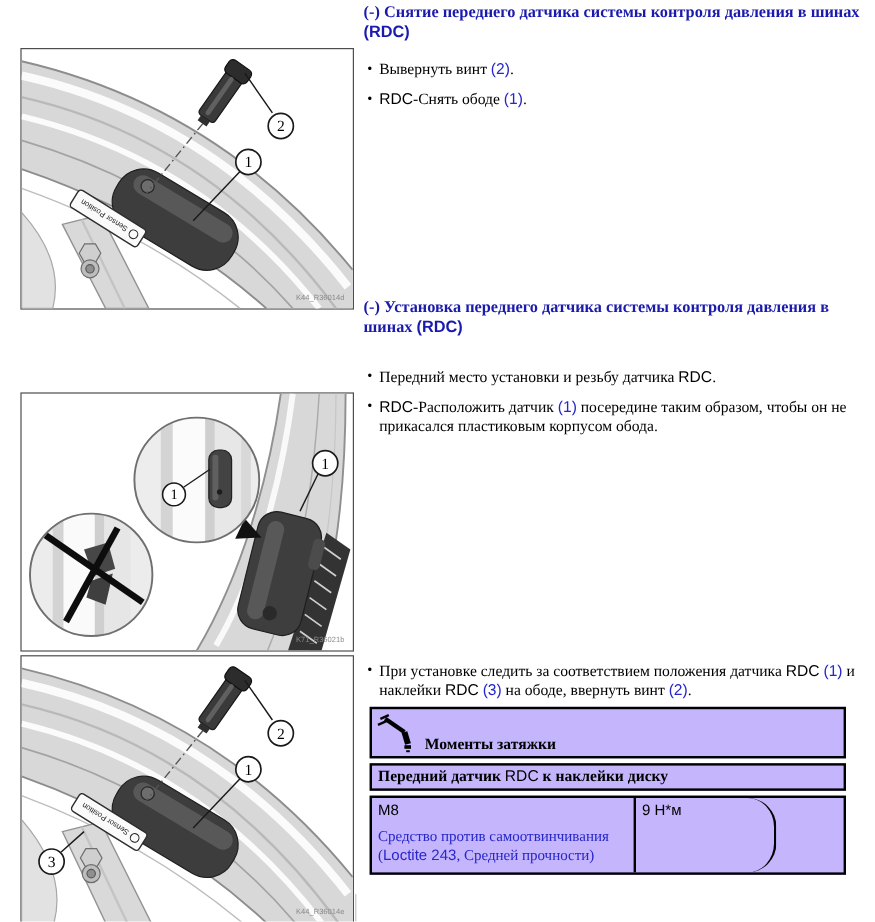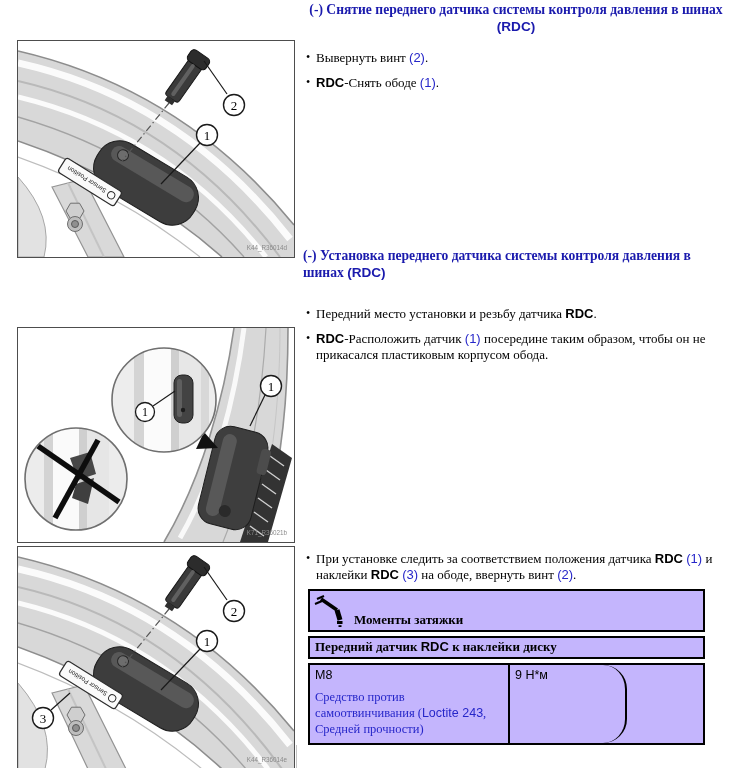--- a/index.html
+++ b/index.html
@@ -15,51 +15,51 @@
   #fig2{left:17px;top:327px;width:276px;height:214px;}
   #fig3{left:17px;top:546px;width:276px;height:222px;}
   .fig svg{display:block;width:100%;height:100%;}
   
   .h2{
     position:absolute;left:303px;width:426px;margin:0;
     font:bold 13.6px/16.5px "Liberation Serif",serif;
     color:#1a1aad;
   }
   .h2 .sans{font-family:"Liberation Sans",sans-serif;}
-  #s1h{top:2px;text-align:center;}
+  #s1h{top:2px;}
   #s2h{top:248px;}
   ul.blist{position:absolute;left:303px;width:428px;list-style:none;margin:0;padding:0;}
   #s1l{top:50px;}
   #s2l{top:306px;}
   #s3l{top:551px;}
   ul.blist li{
     position:relative;padding-left:13px;margin:0 0 9px 0;
     font-size:13px;line-height:16.2px;
   }
   ul.blist li::before{
     content:"\2022";position:absolute;left:3px;top:-1px;font-size:12px;color:#000;
   }
-  .rdc{font-family:"Liberation Sans",sans-serif;font-weight:bold;}
+  .rdc{font-family:"Liberation Sans",sans-serif;font-weight:normal;}
   .lnk{color:#2626c9;font-family:"Liberation Sans",sans-serif;cursor:pointer;}
   
   #tq{position:absolute;left:308px;top:589px;width:397px;}
   .tqbox{border:2px solid #000;background:#c4b5fd;box-sizing:border-box;margin-bottom:4px;}
   .tq-head{position:relative;height:43px;}
   .wrench{position:absolute;left:3px;top:3px;}
   .tq-head-label{
     position:absolute;left:44px;bottom:3px;
     font:bold 13px/15px "Liberation Serif",serif;
   }
   .tq-title{
     padding:1px 5px 2px 5px;
     font:bold 13px/16px "Liberation Serif",serif;
   }
   .tq-body{display:flex;align-items:stretch;margin-bottom:0;}
   .cell{box-sizing:border-box;padding:2px 5px 6px 5px;}
-  .c1{width:200px;border-right:2px solid #000;}
+  .c1{width:220px;border-right:2px solid #000;}
   .c2{width:117px;border-right:2px solid #000;border-radius:24px;}
   .c3{flex:1;}
   .sansreg{font-family:"Liberation Sans",sans-serif;font-weight:normal;}
   .m8{font-size:12.5px;line-height:16px;margin-bottom:6px;}
   .c2{font-size:12.5px;line-height:16px;}
   .blue{color:#2626c9;font-size:12.5px;line-height:16px;}
   
   .artifact{position:absolute;left:296px;top:745px;width:1px;height:23px;background:#c4c4c4;}
 </style>
 </head>

